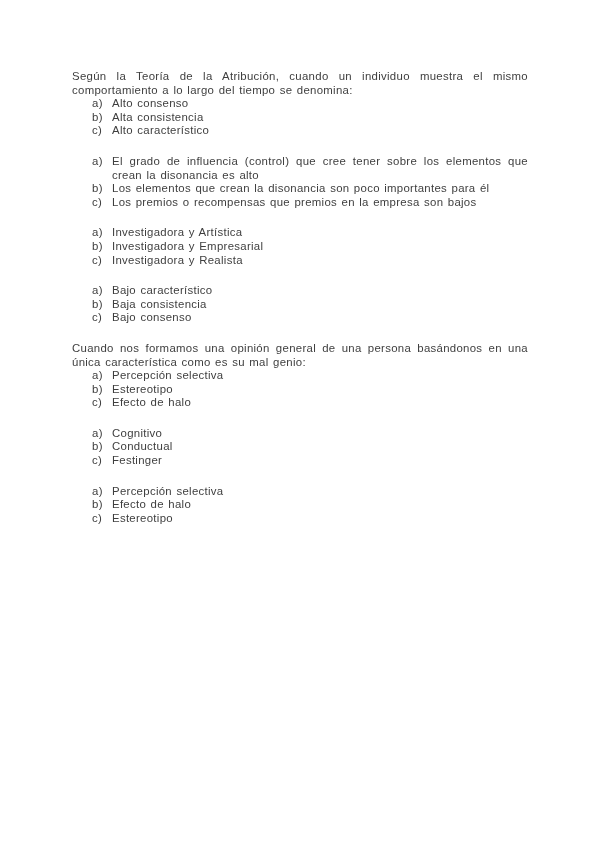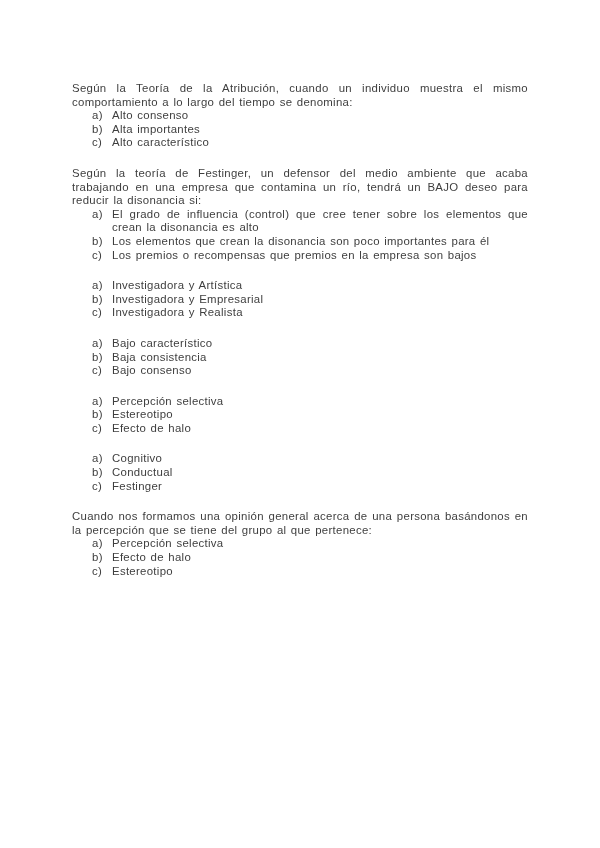--- a/index.html
+++ b/index.html
@@ -13,21 +13,21 @@
     -webkit-font-smoothing: antialiased;
   }
   .page {
     width: 600px;
     height: 848px;
     padding: 70px 72px 40px 72px;
     background: #ffffff;
     overflow: hidden;
   }
   .question-block {
-    margin: 12px 0 17px 0;
+    margin: 0 0 17px 0;
   }
   .question-text {
     margin: 0;
     font-size: 11.4px;
     line-height: 13.6px;
     letter-spacing: 0.3px;
     word-spacing: 1px;
     text-align: justify;
   }
   .options {
@@ -59,31 +59,30 @@
 
   <div class="question-block">
     <p class="question-text">Según la Teoría de la Atribución, cuando un individuo muestra el mismo comportamiento a lo largo del tiempo se denomina:</p>
     <div class="options">
       <div class="option">
         <span class="opt-label">a)</span>
         <span class="opt-text">Alto consenso</span>
       </div>
       <div class="option">
         <span class="opt-label">b)</span>
-        <span class="opt-text">Alta importantes</span>
+        <span class="opt-text">Alta consistencia</span>
       </div>
       <div class="option">
         <span class="opt-label">c)</span>
         <span class="opt-text">Alto característico</span>
       </div>
     </div>
   </div>
 
   <div class="question-block">
-    <p class="question-text">Según la teoría de Festinger, un defensor del medio ambiente que acaba trabajando en una empresa que contamina un río, tendrá un BAJO deseo para reducir la disonancia si:</p>
     <div class="options">
       <div class="option">
         <span class="opt-label">a)</span>
         <span class="opt-text">El grado de influencia (control) que cree tener sobre los elementos que crean la disonancia es alto</span>
       </div>
       <div class="option">
         <span class="opt-label">b)</span>
         <span class="opt-text">Los elementos que crean la disonancia son poco importantes para él</span>
       </div>
       <div class="option">
@@ -121,20 +120,21 @@
         <span class="opt-text">Baja consistencia</span>
       </div>
       <div class="option">
         <span class="opt-label">c)</span>
         <span class="opt-text">Bajo consenso</span>
       </div>
     </div>
   </div>
 
   <div class="question-block">
+    <p class="question-text">Cuando nos formamos una opinión general de una persona basándonos en una única característica como es su mal genio:</p>
     <div class="options">
       <div class="option">
         <span class="opt-label">a)</span>
         <span class="opt-text">Percepción selectiva</span>
       </div>
       <div class="option">
         <span class="opt-label">b)</span>
         <span class="opt-text">Estereotipo</span>
       </div>
       <div class="option">
@@ -155,21 +155,20 @@
         <span class="opt-text">Conductual</span>
       </div>
       <div class="option">
         <span class="opt-label">c)</span>
         <span class="opt-text">Festinger</span>
       </div>
     </div>
   </div>
 
   <div class="question-block">
-    <p class="question-text">Cuando nos formamos una opinión general acerca de una persona basándonos en la percepción que se tiene del grupo al que pertenece:</p>
     <div class="options">
       <div class="option">
         <span class="opt-label">a)</span>
         <span class="opt-text">Percepción selectiva</span>
       </div>
       <div class="option">
         <span class="opt-label">b)</span>
         <span class="opt-text">Efecto de halo</span>
       </div>
       <div class="option">

